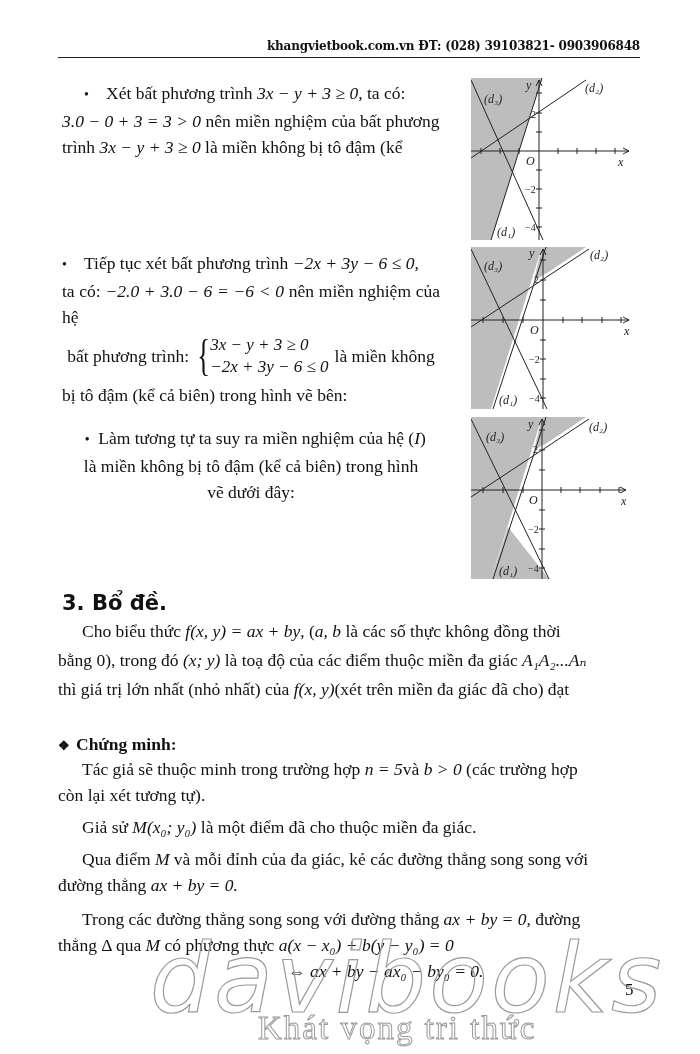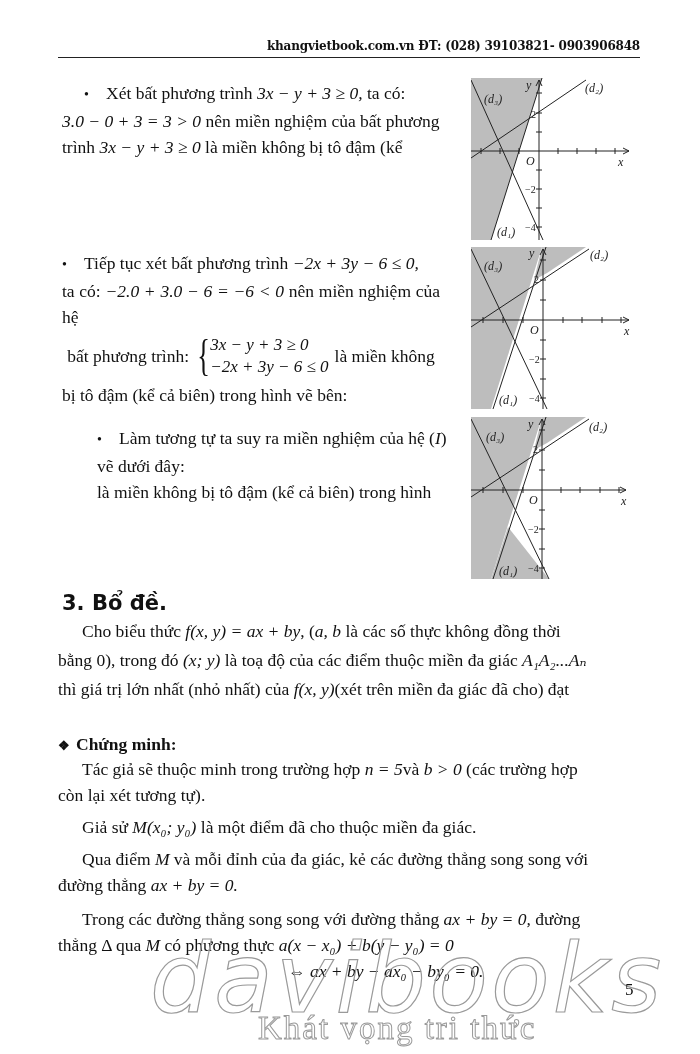--- a/index.html
+++ b/index.html
@@ -139,24 +139,24 @@
       <text x="59" y="87">O</text>
     </g>
     <g font-family="Liberation Serif, serif" font-size="10" fill="#222">
       <text x="63" y="36">2</text>
       <text x="58" y="116">−2</text>
       <text x="58" y="155">−4</text>
     </g>
   </svg>
 </div>
 
-<div class="para" style="left:62px; top:425px; width:378px; text-align:left;margin-left:35px;">
+<div class="para" style="left:62px; top:425px; width:378px; text-align:center;">
   <div><span class="bullet">•</span><span>Làm tương tự ta suy ra miền nghiệm của hệ (</span><span class="m">I</span><span>)</span></div>
+  <div><span>là miền không bị tô đậm (kể cả biên)  trong hình</span></div>
   <div><span>vẽ dưới đây:</span></div>
-  <div><span>là miền không bị tô đậm (kể cả biên)  trong hình</span></div>
 </div>
 
 <div class="graph" style="left:471px; top:417px;">
   <svg width="175" height="162" viewBox="0 0 175 162">
     <polygon points="0,0 71,0 20,162 0,162" fill="#bdbdbd"></polygon>
     <polygon points="71,0 115,0 76,26 63,33" fill="#bdbdbd"></polygon>
     <polygon points="37,110 78,162 20,162" fill="#bdbdbd"></polygon>
     <g stroke="#222" stroke-width="1" fill="none">
       <line x1="0" y1="73" x2="155" y2="73"></line>
       <polyline points="149,70 155,73 149,76"></polyline>

